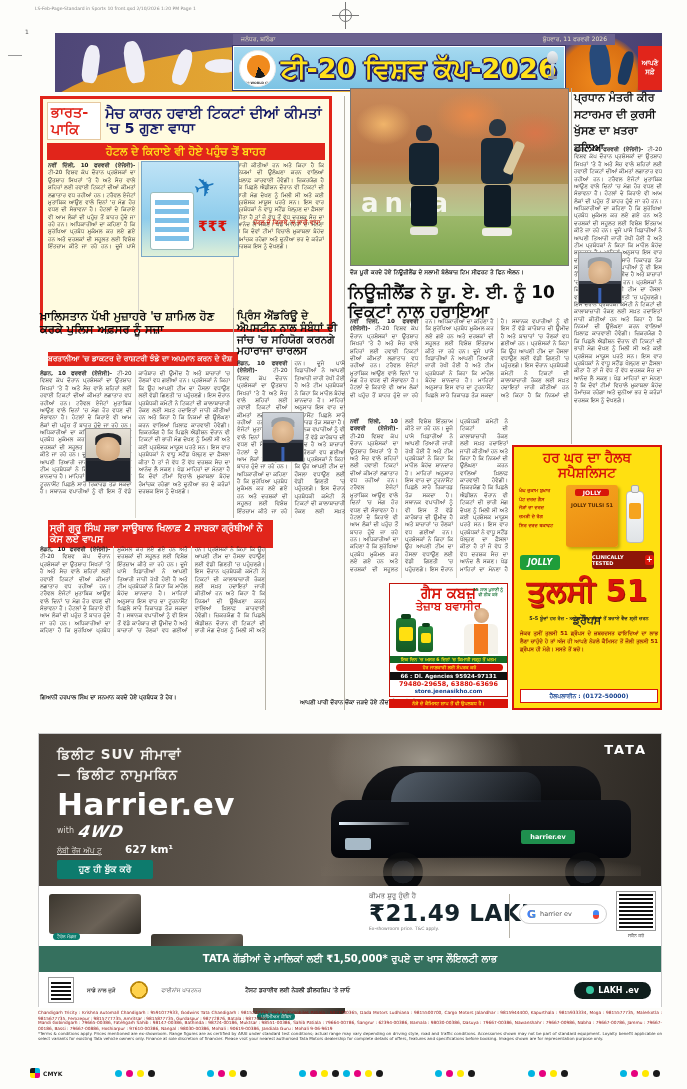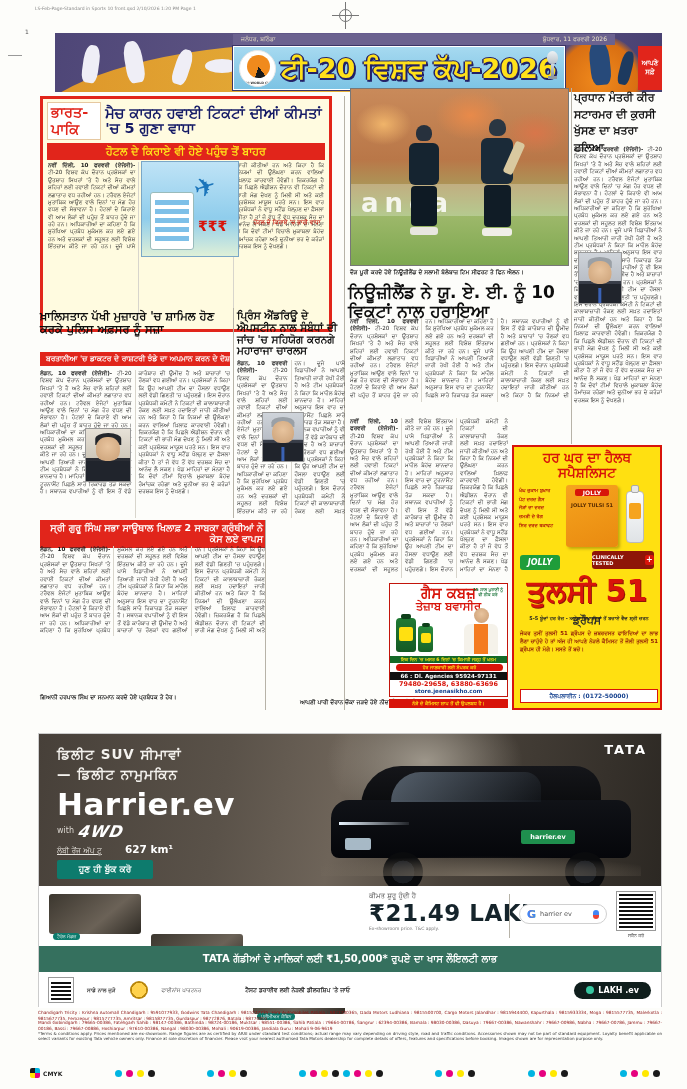--- a/index.html
+++ b/index.html
@@ -22,21 +22,21 @@
   .player-sil{position:absolute;background:#efeef6;border-radius:40% 40% 30% 30%;}
   
   #lead{background:#fffbe0;border:3px solid #e1251b;}
   #lead-headline{display:flex;align-items:center;gap:4px;padding:3px 4px 1px 4px;}
   #lead-kicker{background:#ffffff;color:#e1251b;font-weight:bold;font-size:14.5px;padding:1px 3px;border:1px solid #e6c8a0;}
   #lead-head-rest{color:#141a66;font-weight:bold;font-size:14.5px;line-height:1.05;}
   #lead-strip{background:#e1251b;color:#ffe11a;font-weight:bold;font-size:11px;text-align:center;padding:2px 0;margin:2px 4px;}
   .red-inline{color:#c0160c;font-weight:bold;}
   
   .headline-xl{font-weight:bold;color:#0d0d0d;line-height:1.12;text-align:left;}
-  .red-strip{background:#e1251b;color:#fff;font-weight:bold;text-align:right;}
+  .red-strip{background:#e1251b;color:#fff;font-weight:bold;text-align:left;margin-left:8px;}
   .photo-frame{border:1px solid #777;overflow:hidden;position:relative;}
   .portrait{border:1px solid #999;overflow:hidden;position:absolute;background:linear-gradient(180deg,#cfd4da 0%,#b9bec6 55%,#3a3f4a 56%,#23272e 100%);}
   .portrait .head{position:absolute;left:50%;top:16%;width:55%;height:46%;transform:translateX(-50%);background:radial-gradient(circle at 50% 40%,#e8c49e,#caa077);border-radius:46% 46% 40% 40%;}
   .portrait .hair{position:absolute;left:50%;top:8%;width:58%;height:22%;transform:translateX(-50%);background:#9aa0a6;border-radius:50% 50% 0 0;}
   .portrait .suit{position:absolute;bottom:0;left:0;right:0;height:38%;background:#20242c;}
   .portrait .tie{position:absolute;bottom:0;left:50%;width:8%;height:30%;transform:translateX(-50%);background:#3a62b5;}
   
   #gas-ad{border:1.5px solid #c2140b;background:#fff;overflow:hidden;}
   .gas-big{color:#d8140a;font-weight:bold;text-align:center;line-height:1.02;}
   #jolly{background:#ffe011;border:2.5px solid #d8140a;overflow:hidden;}

